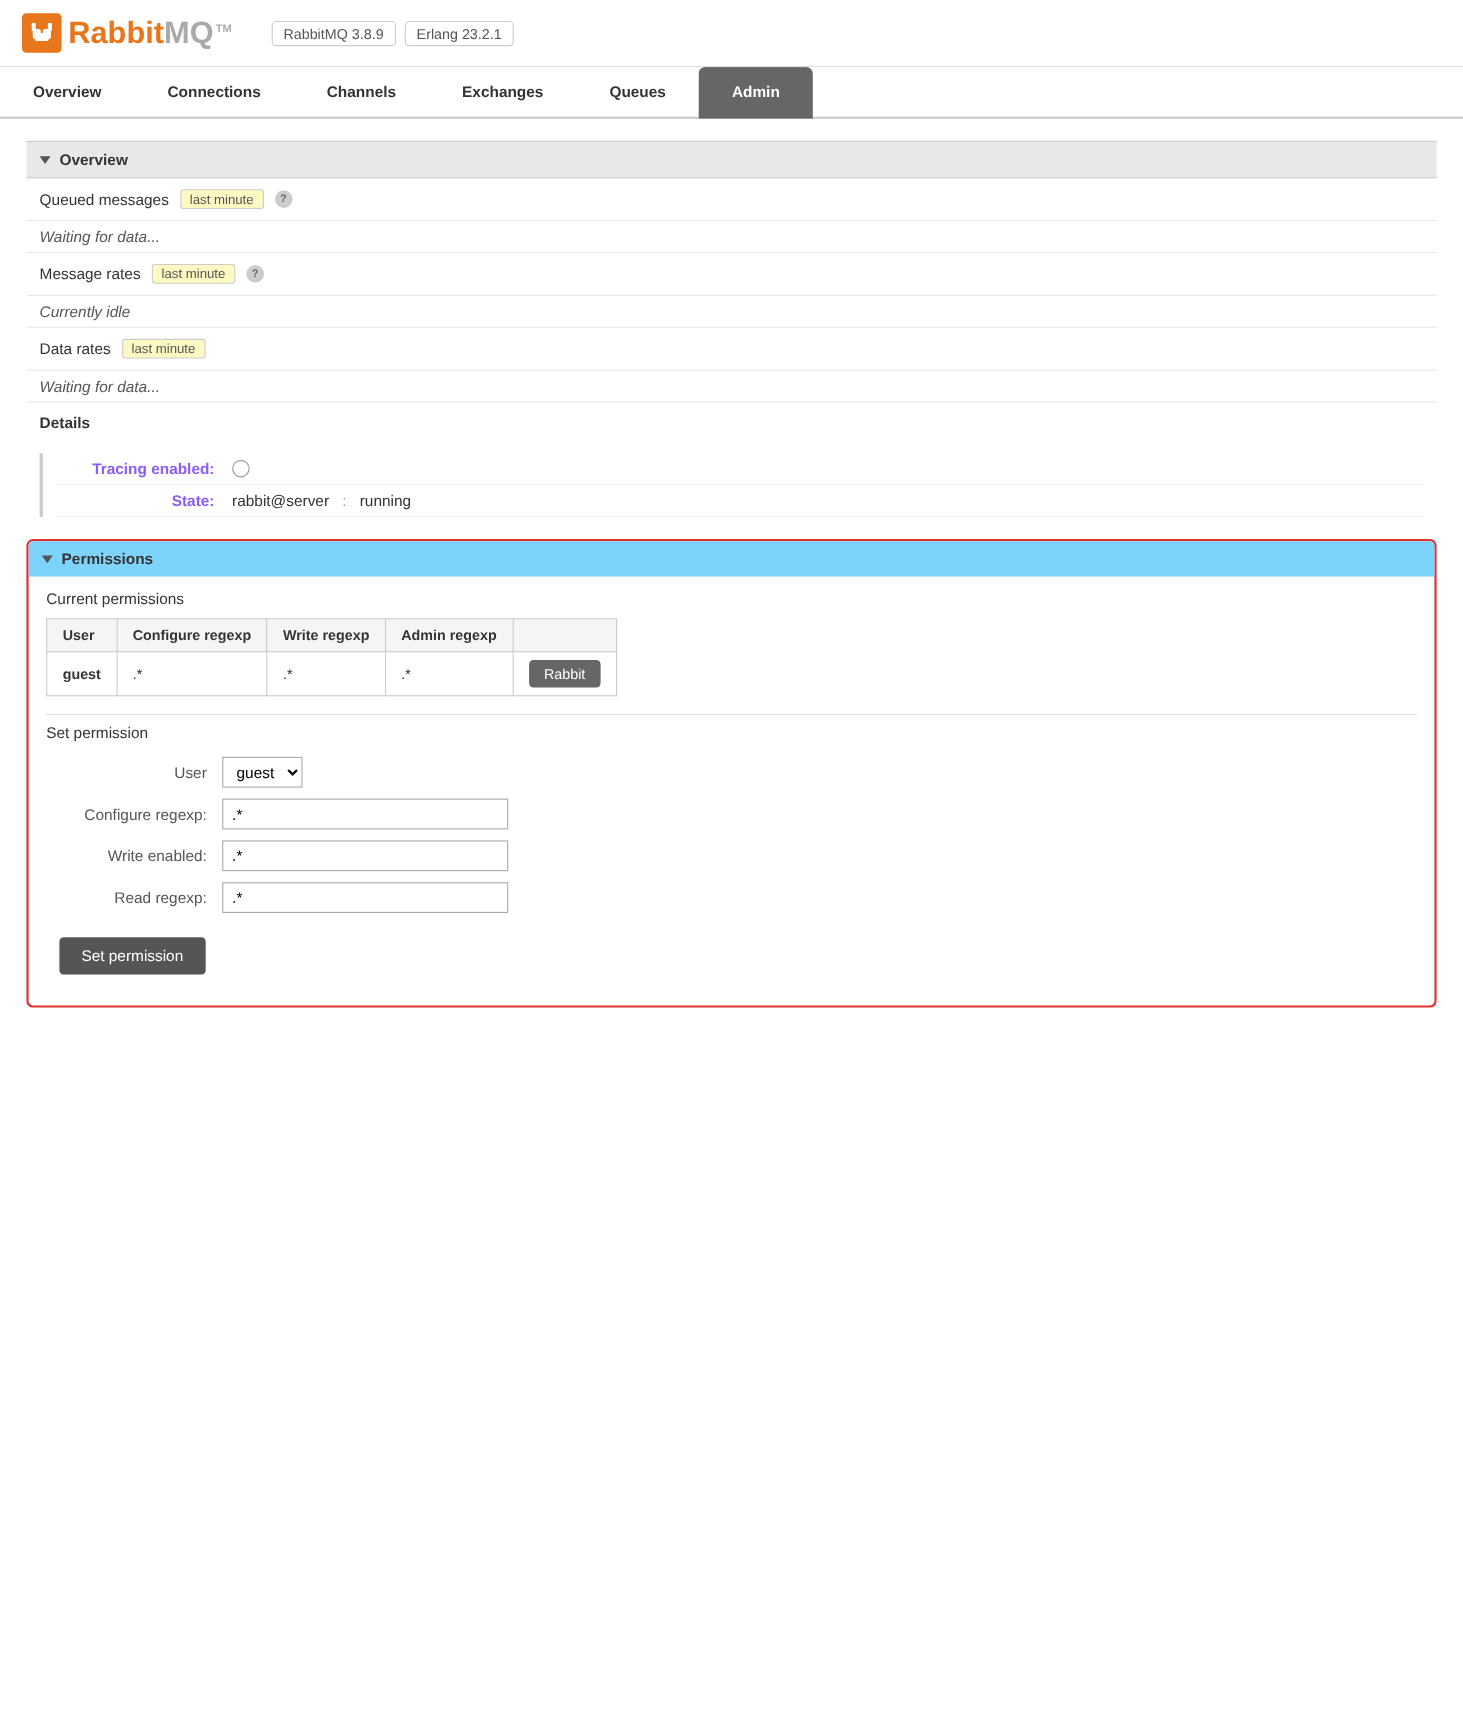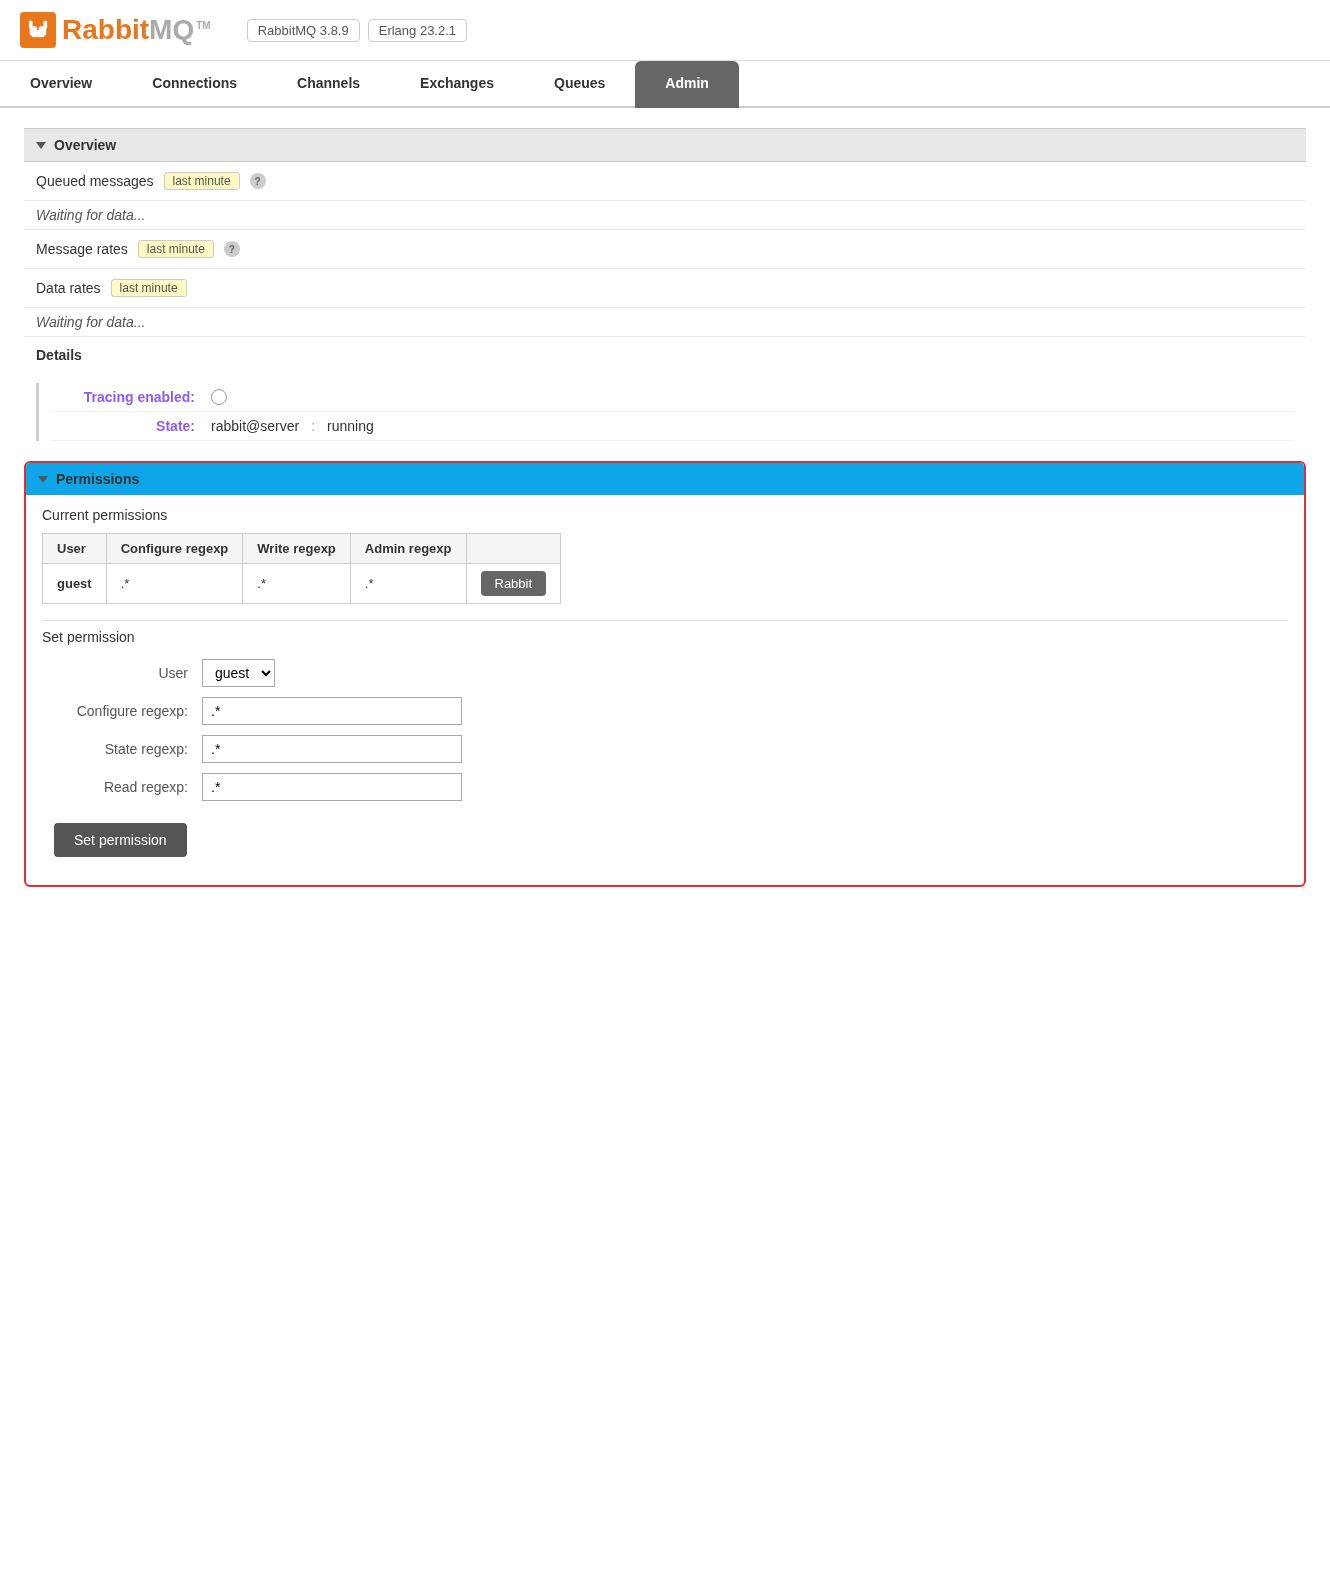--- a/index.html
+++ b/index.html
@@ -45,21 +45,21 @@
     .detail-label { width: 160px; text-align: right; font-weight: bold; padding-right: 16px; color: #8b5cf6; }
     .detail-value { color: #333; display: flex; align-items: center; gap: 8px; }
     .radio-circle { width: 16px; height: 16px; border: 1px solid #999; border-radius: 50%; background: #fff; }
     .state-name { color: #333; font-weight: normal; }
     .state-colon { color: #999; margin: 0 4px; }
     .state-running { color: #333; }
     .left-border { border-left: 3px solid #ccc; padding-left: 12px; }
 
     
     .permissions-section { border: 2px solid #e03030; border-radius: 6px; margin-top: 20px; padding-bottom: 16px; }
-    .permissions-header { background: #0ea5e9; padding: 8px 12px; display: flex; align-items: center; gap: 8px; font-weight: bold; font-size: 14px; border-radius: 4px 4px 0 0; }
+    .permissions-header { background: #7dd3fc; padding: 8px 12px; display: flex; align-items: center; gap: 8px; font-weight: bold; font-size: 14px; border-radius: 4px 4px 0 0; }
     .permissions-body { padding: 12px 16px; }
     .current-perms-label { font-size: 14px; margin-bottom: 10px; color: #333; }
 
     
     .perms-table { border-collapse: collapse; width: auto; min-width: 500px; margin-bottom: 16px; }
     .perms-table th { border: 1px solid #ccc; padding: 7px 14px; background: #f5f5f5; font-weight: bold; text-align: left; font-size: 13px; }
     .perms-table td { border: 1px solid #ccc; padding: 7px 14px; font-size: 13px; background: #fff; }
     .perms-table tr:nth-child(even) td { background: #f9f9f9; }
     .perms-table td.user-cell { font-weight: bold; }
     .clear-btn { background: #666; color: #fff; border: none; padding: 5px 14px; border-radius: 4px; cursor: pointer; font-size: 13px; }
@@ -120,20 +120,21 @@
         <span class="badge">last minute</span>
         <span class="help-icon">?</span>
       </div>
       <div class="row-value">Waiting for data...</div>
 
       <div class="row-label">
         <span class="label-text">Message rates</span>
         <span class="badge">last minute</span>
         <span class="help-icon">?</span>
       </div>
+      <div class="row-value">Currently idle</div>
 
       <div class="row-label">
         <span class="label-text">Data rates</span>
         <span class="badge">last minute</span>
       </div>
       <div class="row-value">Waiting for data...</div>
 
       <div class="row-label" style="border-bottom:none; font-weight:bold;">
         <span>Details</span>
       </div>
@@ -200,21 +201,21 @@
           <option>guest</option>
         </select>
       </div>
 
       <div class="form-row">
         <label class="form-label">Configure regexp:</label>
         <input class="form-input" type="text" value=".*" style="">
       </div>
 
       <div class="form-row">
-        <label class="form-label">State regexp:</label>
+        <label class="form-label">Write enabled:</label>
         <input class="form-input" type="text" value=".*" style="">
       </div>
 
       <div class="form-row">
         <label class="form-label">Read regexp:</label>
         <input class="form-input" type="text" value=".*" style="">
       </div>
 
       <button class="set-perm-btn">Set permission</button>
     </div>

